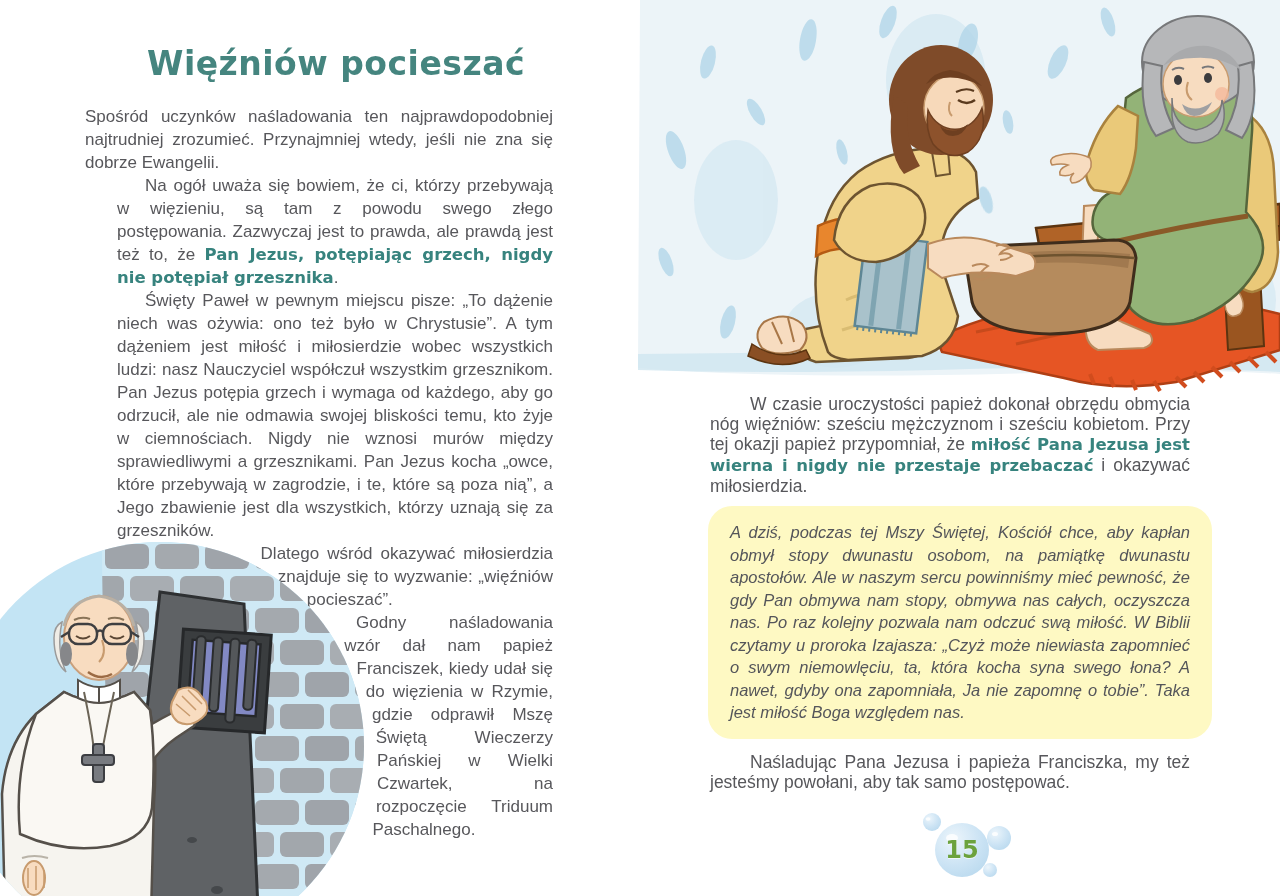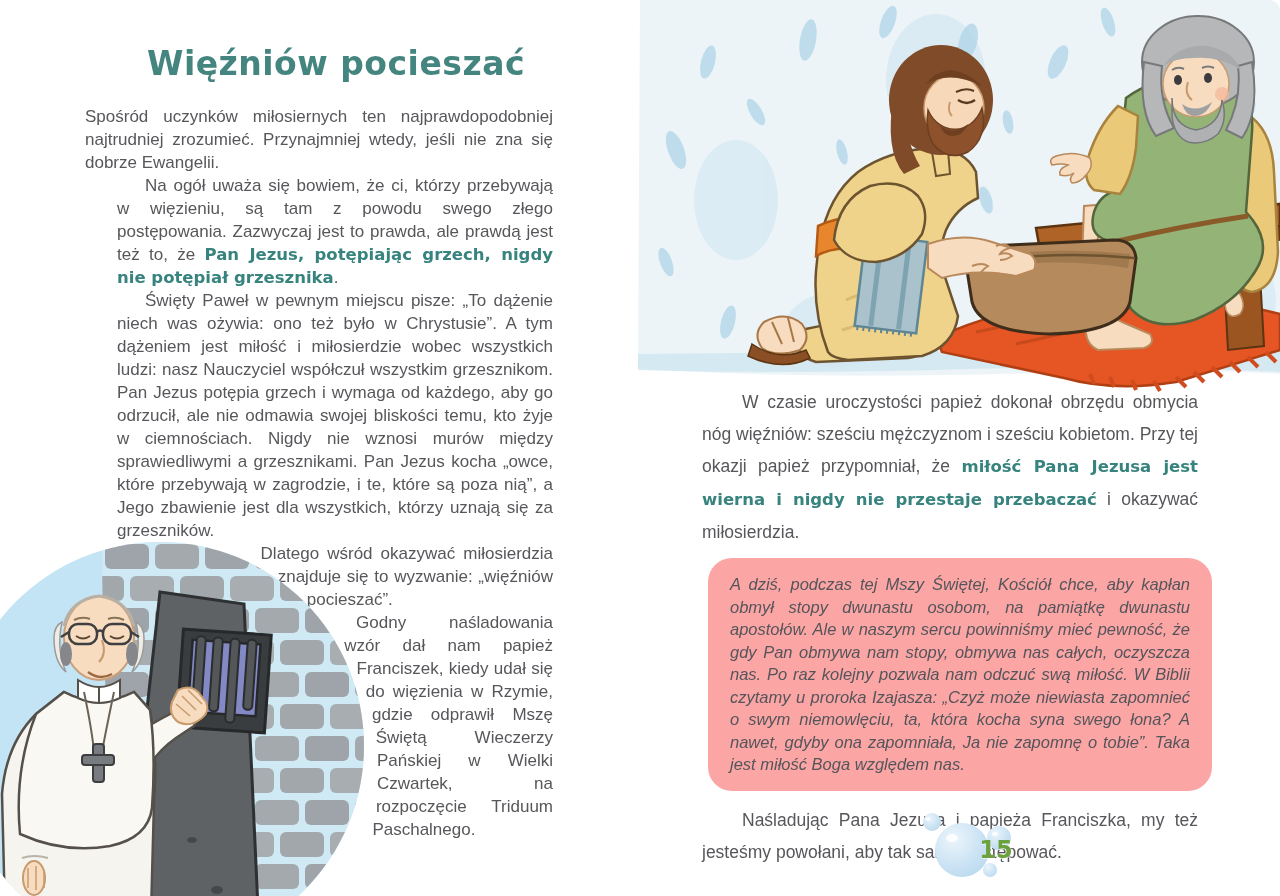--- a/index.html
+++ b/index.html
@@ -1,41 +1,41 @@
 <!DOCTYPE html>
 <html lang="pl"><head>
 <meta charset="utf-8">
 <style>
   html,body{margin:0;padding:0;background:#ffffff;}
   .spread{position:relative;width:1280px;height:896px;background:#ffffff;overflow:hidden;
-          font-family:"Liberation Sans",sans-serif;color:#57575b;border-radius:11px;}
+          font-family:"Liberation Sans",sans-serif;color:#57575b;}
   
   .left-col{position:absolute;left:85px;top:44px;width:468px;}
   .page-title{font-family:"DejaVu Sans",sans-serif;font-weight:bold;font-size:33px;
               color:#45857f;margin:0 0 22px 62px;letter-spacing:.5px;}
   .body-p{margin:0;font-size:17px;line-height:23px;text-align:justify;hyphens:auto;}
   .indent{text-indent:28px;margin-left:32px;}
   .teal-bold{font-family:"DejaVu Sans",sans-serif;font-weight:bold;color:#37837e;font-size:16.5px;}
   .circle-spacer{float:left;width:300px;height:378px;
                  shape-outside:circle(206px at 70px 231px);shape-margin:16px;}
   .pope-illus{position:absolute;left:-48px;top:540px;width:420px;height:412px;}
   
   .right-illus{position:absolute;left:636px;top:0;width:644px;height:392px;}
   .right-col{position:absolute;left:702px;top:386px;width:496px;}
-  .right-p{margin:0;font-size:17.5px;line-height:32px;text-align:justify;hyphens:auto;}
+  .right-p{margin:8px;font-size:17.5px;line-height:20px;text-align:justify;hyphens:auto;}
   .indent-r{text-indent:40px;}
-  .quote-box{margin:10px 0 0 6px;width:460px;background:#fca5a5;border-radius:24px;
+  .quote-box{margin:10px 0 0 6px;width:460px;background:#fef9c3;border-radius:24px;
              padding:15px 22px;font-size:16.5px;font-style:italic;line-height:22.5px;
              text-align:justify;color:#54555a;}
   .after-box{margin-top:13px;}
   
   .bubble-wrap{position:absolute;left:902px;top:806px;width:120px;height:80px;}
   .bubble-num{position:absolute;left:33px;top:30px;width:54px;text-align:center;
               font-family:"DejaVu Sans",sans-serif;font-weight:bold;font-size:24px;
-              color:#6ca23d;text-shadow:0 1px 0 rgba(255,255,255,.6);margin-left:34px;}
+              color:#6ca23d;text-shadow:0 1px 0 rgba(255,255,255,.6);}
   svg{display:block;}
 </style>
 </head>
 <body>
 
 <div class="spread">
 
   <div class="right-illus">
     <svg width="644" height="392" viewBox="0 0 644 392">
 
@@ -163,21 +163,21 @@
         <path d="M304,126 q14,10 28,-2 q-5,12 -15,12 q-9,0 -13,-10 Z" fill="#6e3f20"></path>
         <path d="M322,100 q9,6 17,0" stroke="#5a3a1e" stroke-width="2.5" fill="none"></path>
         <path d="M320,92 q10,-5 18,-1" stroke="#5a3a1e" stroke-width="2" fill="none"></path>
         <path d="M314,102 q-3,9 2,14" stroke="#c89b6e" stroke-width="2" fill="none"></path>
       </g>
     </svg>
   </div>
 
   <div class="left-col">
     <h1 class="page-title">Więźniów pocieszać</h1>
-    <p class="body-p">Spośród uczynków miłosiernych ten najprawdopodobniej najtrudniej zrozumieć. Przynajmniej wtedy, jeśli nie zna się dobrze Ewangelii.</p>
+    <p class="body-p">Spośród uczynków naśladowania ten najprawdopodobniej najtrudniej zrozumieć. Przynajmniej wtedy, jeśli nie zna się dobrze Ewangelii.</p>
     <p class="body-p indent"><span>Na ogół uważa się bowiem, że ci, którzy przebywają w więzieniu, są tam z powodu swego złego postępowania. Zazwyczaj jest to prawda, ale prawdą jest też to, że </span><span class="teal-bold">Pan Jezus, potępiając grzech, nigdy nie potępiał grzesznika</span><span>.</span></p>
     <p class="body-p indent">Święty Paweł w pewnym miejscu pisze: „To dążenie niech was ożywia: ono też było w Chrystusie”. A tym dążeniem jest miłość i miłosierdzie wobec wszystkich ludzi: nasz Nauczyciel współczuł wszystkim grzesznikom. Pan Jezus potępia grzech i wymaga od każdego, aby go odrzucił, ale nie odmawia swojej bliskości temu, kto żyje w ciemnościach. Nigdy nie wznosi murów między sprawiedliwymi a grzesznikami. Pan Jezus kocha „owce, które przebywają w zagrodzie, i te, które są poza nią”, a Jego zbawienie jest dla wszystkich, którzy uznają się za grzeszników.</p>
     <div class="circle-spacer"></div>
     <p class="body-p indent">Dlatego wśród okazywać miłosierdzia znajduje się to wyzwanie: „więźniów pocieszać”.</p>
     <p class="body-p indent">Godny naśladowania wzór dał nam papież Franciszek, kiedy udał się do więzienia w Rzymie, gdzie odprawił Mszę Świętą Wieczerzy Pańskiej w Wielki Czwartek, na rozpoczęcie Triduum Paschalnego.</p>
   </div>
 
   <div class="pope-illus">
     <svg width="420" height="412" viewBox="0 0 420 412">
       <defs>

